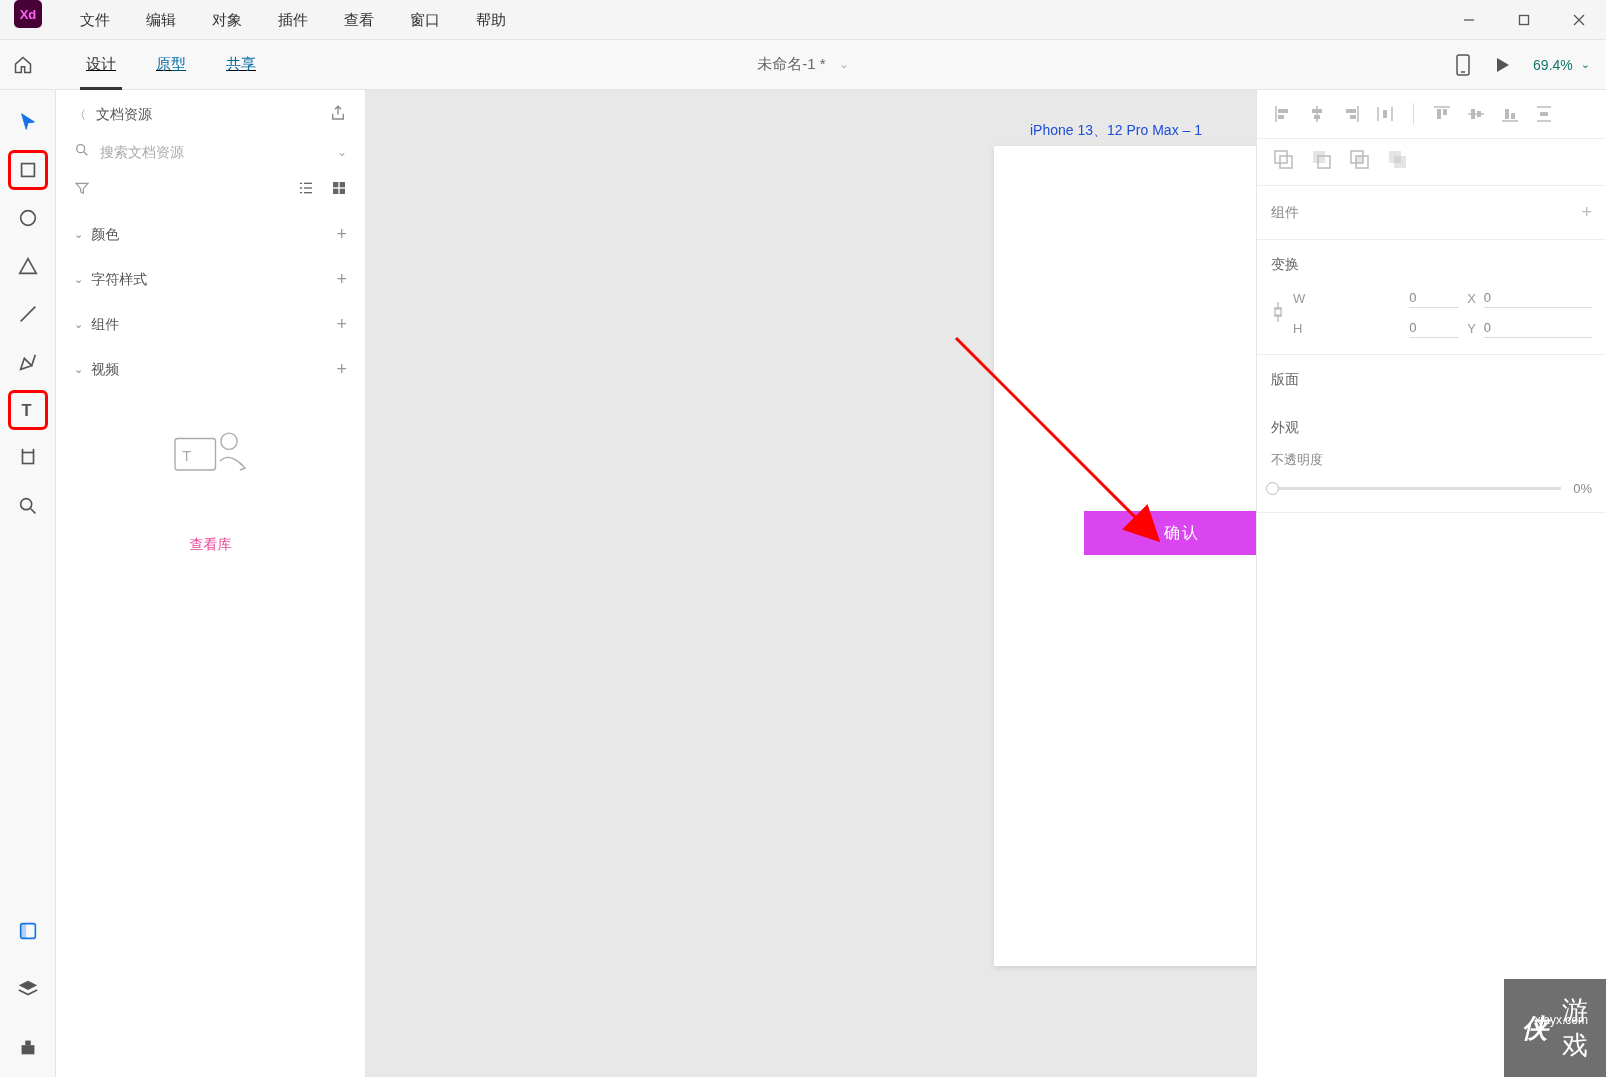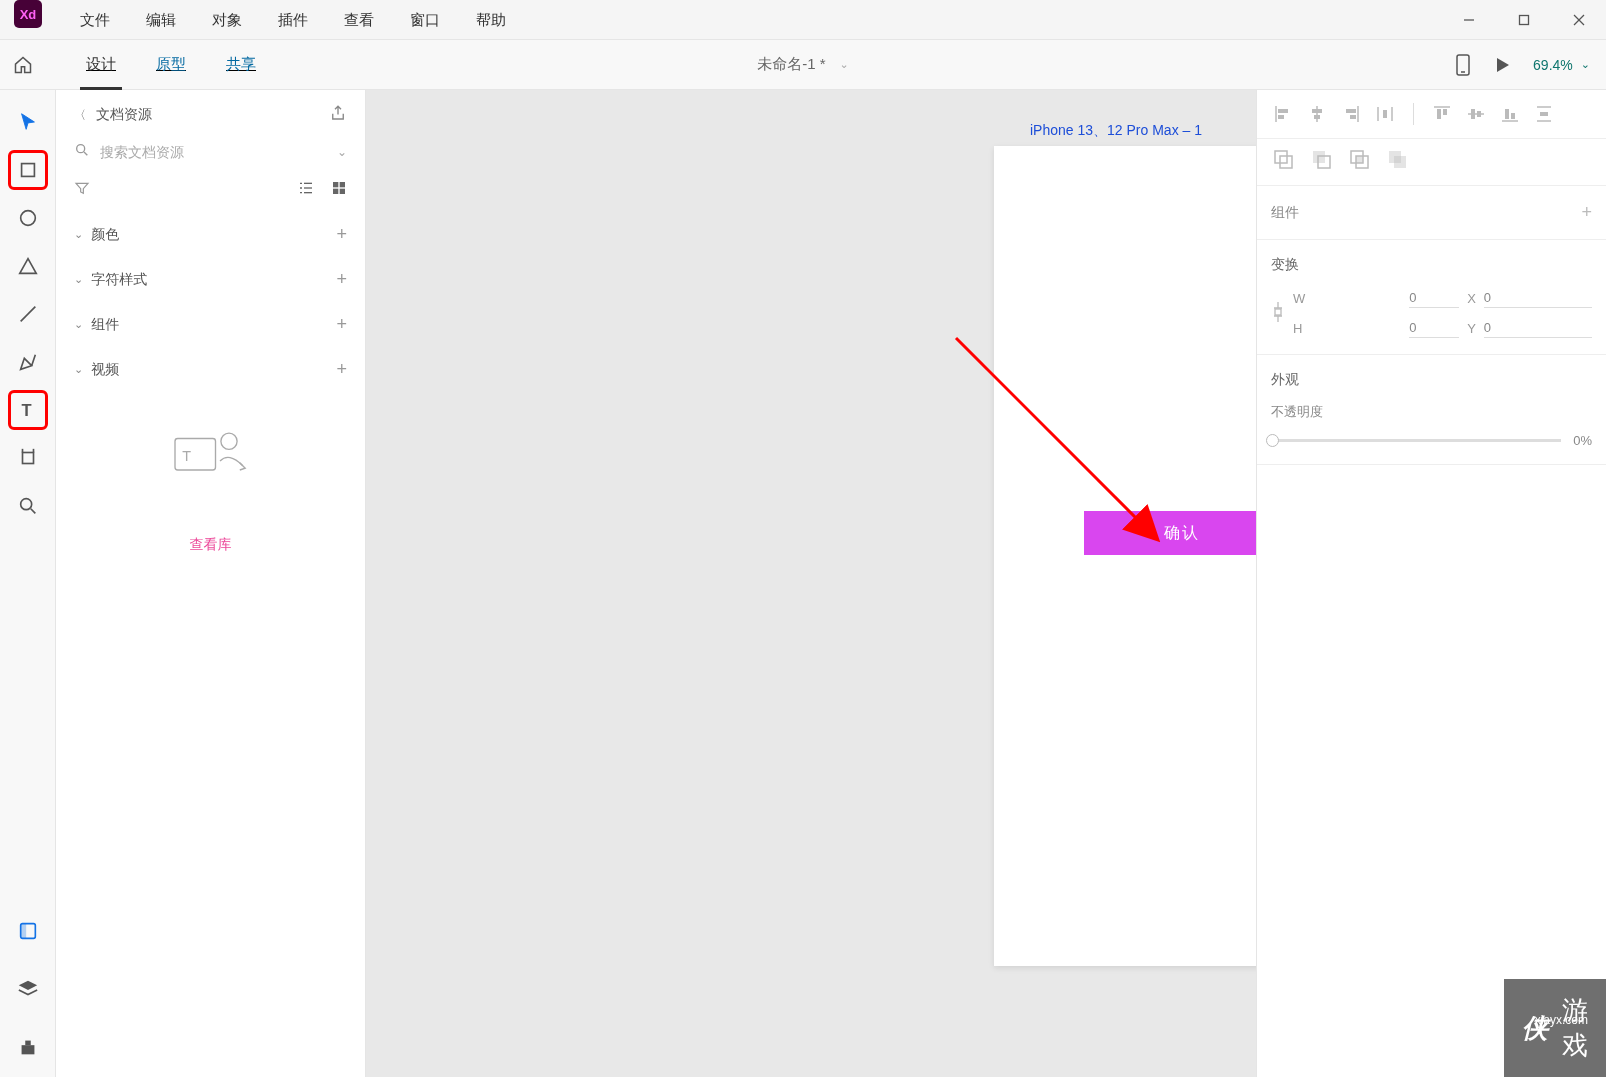--- a/index.html
+++ b/index.html
@@ -416,20 +416,23 @@
                 <rect x="4" y="9" width="6" height="6" fill="none" stroke="#bbb" stroke-width="1.3"></rect>
               </svg></span>
           <span class="tlabel">X</span>
           <span class="tval">0</span>
           <span class="tlabel">H</span>
           <span class="tval">0</span>
           <span class="tlabel">Y</span>
           <span class="tval">0</span>
         </div>
       </div>
+      <div class="rsection" style="padding-bottom:0;border-bottom:none;">
+        <div class="rsection-title">版面</div>
+      </div>
       <div class="rsection">
         <div class="rsection-title">外观</div>
         <div style="font-size:13px;">不透明度</div>
         <div class="opacity-row">
           <div class="slider">
               <div class="slider-thumb"></div>
             </div>
           <span style="font-size:13px;">0%</span>
         </div>
       </div>

